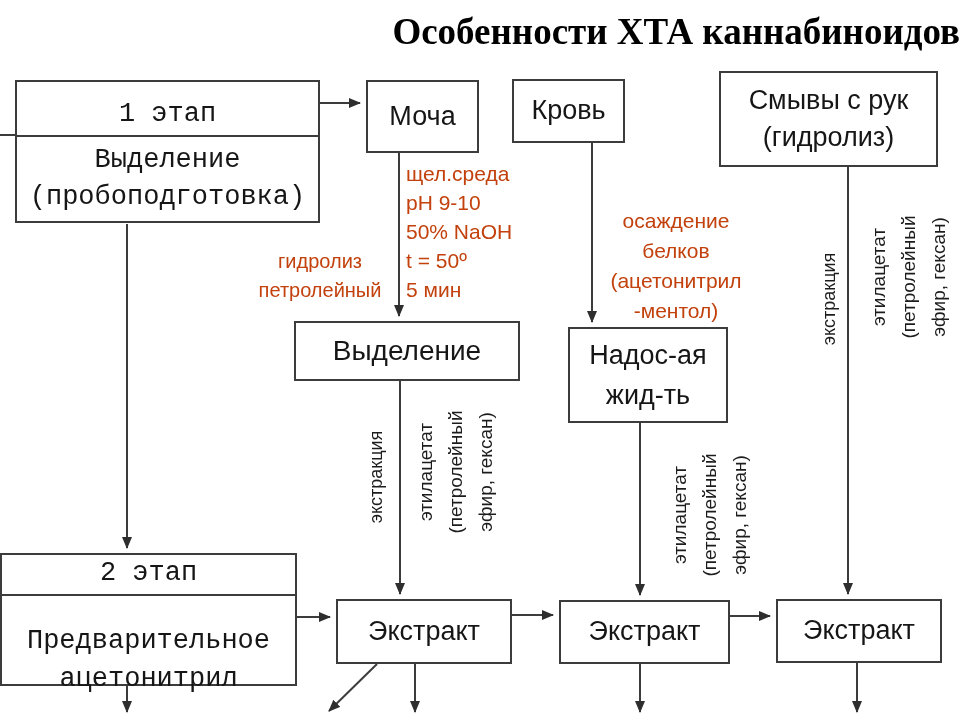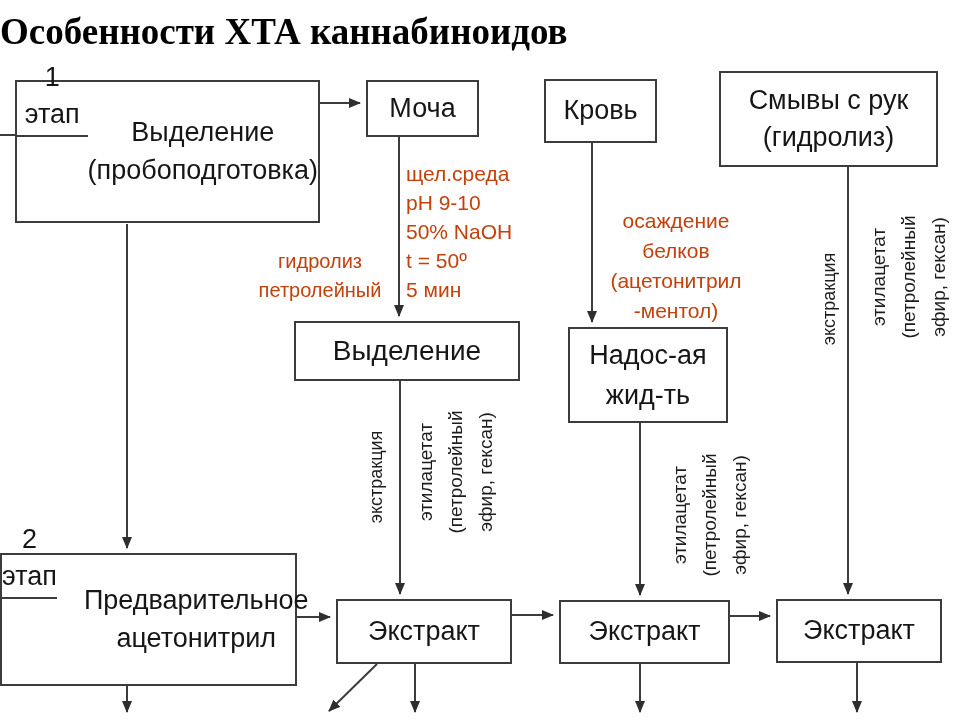--- a/index.html
+++ b/index.html
@@ -3,31 +3,31 @@
 <meta charset="utf-8">
 <style>
   html,body{margin:0;padding:0;}
   body{
     width:960px;height:720px;background:#ffffff;
     font-family:"Liberation Sans", sans-serif;color:#1c1c1c;
     position:relative;overflow:hidden;
   }
   .page{position:absolute;left:0;top:0;width:960px;height:720px;}
   .title{
-    position:absolute;left:0;top:10px;width:960px;text-align:left;
+    position:absolute;left:0;top:10px;width:960px;text-align:right;
     font-family:"Liberation Serif", serif;font-weight:bold;font-size:37px;color:#000;
     letter-spacing:0px;white-space:nowrap;
   }
   .connectors{position:absolute;left:0;top:0;width:960px;height:720px;}
   .box{
     position:absolute;background:#fff;border:2px solid #3c3c3c;box-sizing:border-box;
     font-size:27px;line-height:1.38;text-align:center;color:#161616;
   }
   .box.center{display:flex;align-items:center;justify-content:center;white-space:pre-line;}
-  .box.split{display:flex;flex-direction:row;}
+  .box.split{display:flex;flex-direction:column;font-family:Liberation Mono, monospace;}
   .cell{box-sizing:border-box;display:flex;align-items:center;justify-content:center;white-space:pre-line;}
   .cell.head{border-bottom:2px solid #3c3c3c;align-items:flex-end;padding-bottom:2px;}
   .cell.body{flex:1;}
   .note{
     position:absolute;white-space:pre-line;color:#c2410c;
   }
   .vlabel{
     position:absolute;transform:rotate(-90deg);text-align:center;
     white-space:pre-line;color:#1c1c1c;
   }
@@ -68,22 +68,22 @@
     <line x1="640" y1="664" x2="640" y2="712" stroke="#3c3c3c" stroke-width="2" marker-end="url(#ah)"></line>
     <line x1="857" y1="663" x2="857" y2="712" stroke="#3c3c3c" stroke-width="2" marker-end="url(#ah)"></line>
   </svg>
 
   <div class="box split" style="left:15px;top:80px;width:305px;height:143px;">
     <div class="cell head" style="height:55px;">1 этап</div>
     <div class="cell body">Выделение
 (пробоподготовка)</div>
   </div>
 
-  <div class="box center" style="left:366px;top:80px;width:113px;height:57px;">Моча</div>
-  <div class="box center" style="left:544px;top:79px;width:113px;height:64px;">Кровь</div>
+  <div class="box center" style="left:366px;top:80px;width:113px;height:73px;">Моча</div>
+  <div class="box center" style="left:512px;top:79px;width:113px;height:64px;">Кровь</div>
   <div class="box center" style="left:719px;top:71px;width:219px;height:96px;">Смывы с рук
 (гидролиз)</div>
 
   <div class="box center hydroFont" style="left:294px;top:321px;width:226px;height:60px;">Выделение</div>
   <div class="box center" style="left:568px;top:327px;width:160px;height:96px;line-height:1.5;">Надос-ая
 жид-ть</div>
 
   <div class="box split" style="left:0px;top:553px;width:297px;height:133px;gap:27px;">
     <div class="cell head" style="height:44px;">2 этап</div>
     <div class="cell body">Предварительное

